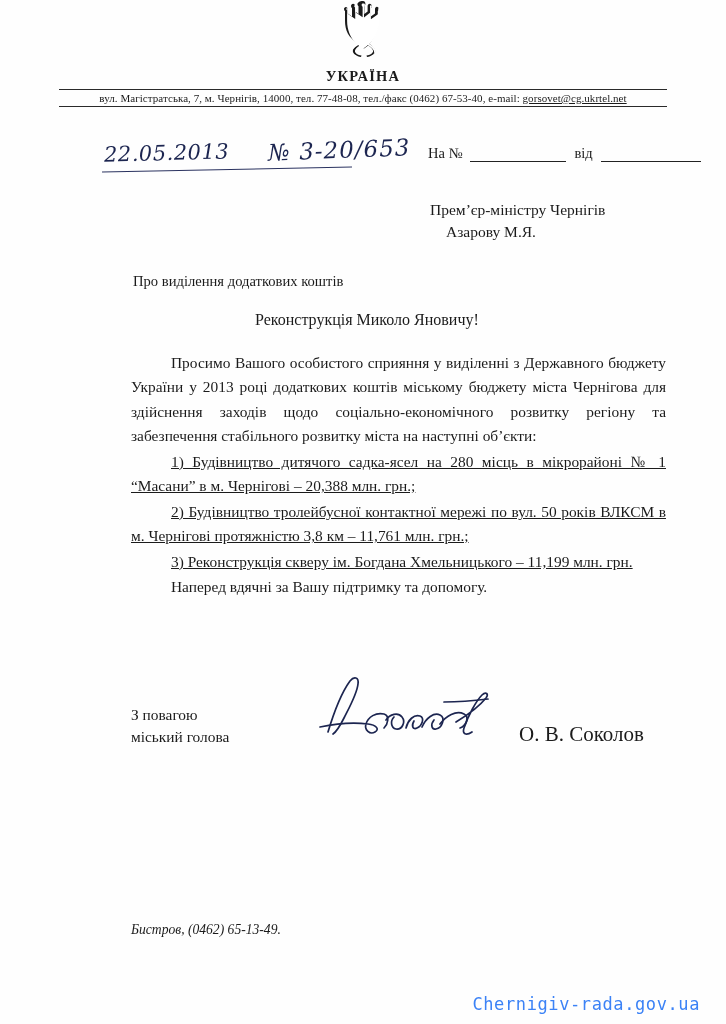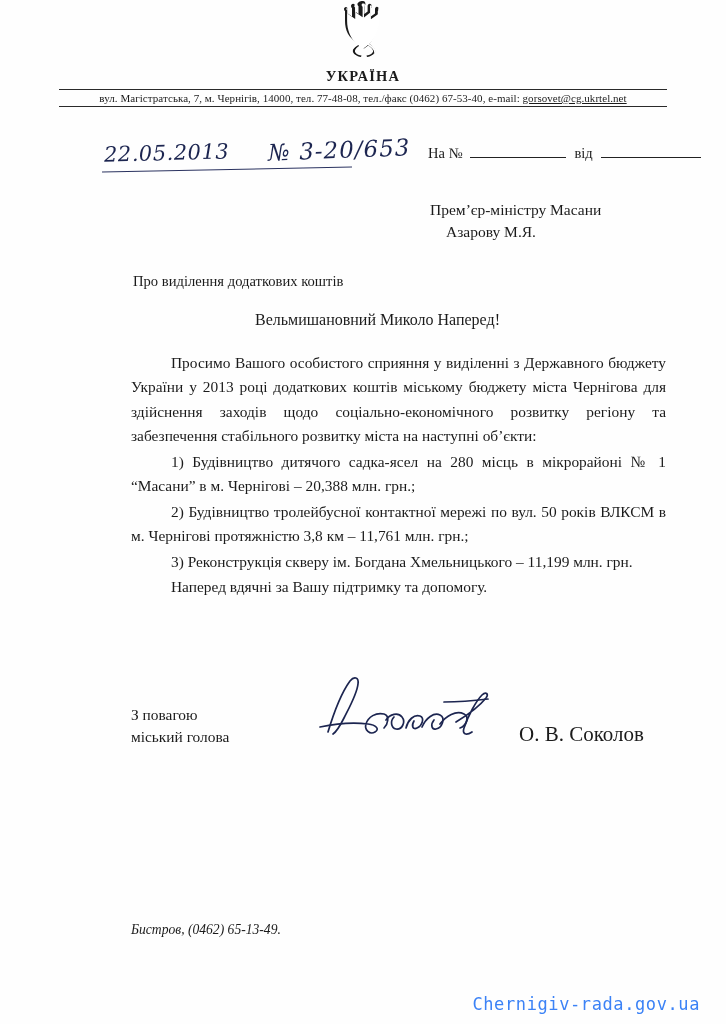--- a/index.html
+++ b/index.html
@@ -92,21 +92,21 @@
     height: 0;
     border-bottom: 1.4px solid #2b3360;
     transform: rotate(-1.2deg);
   }
   .ref-right {
     position: absolute;
     left: 428px;
     top: 12px;
     font-size: 14.5px;
     display: flex;
-    align-items: flex-start;
+    align-items: flex-end;
     gap: 8px;
   }
   .fill-line {
     display: inline-block;
     border-bottom: 1.1px solid #222;
     height: 12px;
   }
   .fill-line.w1 { width: 96px; }
   .fill-line.w2 { width: 100px; }
 
@@ -141,20 +141,21 @@
     padding: 0 60px 0 131px;
     font-size: 15.4px;
     line-height: 1.59;
     text-align: justify;
   }
   .body p {
     margin: 0 0 1px 0;
     text-indent: 40px;
   }
   .body p.item {
+    text-decoration: underline;
   }
   .thanks {
     margin-top: 22px;
   }
 
   
   .sigblock {
     position: relative;
     margin-top: 72px;
     height: 110px;
@@ -223,27 +224,27 @@
     <div class="ref-underline"></div>
     <div class="ref-right">
       <span>На №</span>
       <span class="fill-line w1"></span>
       <span>від</span>
       <span class="fill-line w2"></span>
     </div>
   </div>
 
   <div class="addressee">
-    <div>Прем’єр-міністру Масани</div>
+    <div>Прем’єр-міністру Чернігів</div>
     <div class="l2">Азарову М.Я.</div>
   </div>
 
   <div class="subject">Про виділення додаткових коштів</div>
 
-  <div class="salutation">Вельмишановний Миколо Наперед!</div>
+  <div class="salutation">Реконструкція Миколо Яновичу!</div>
 
   <div class="body">
     <p>Просимо Вашого особистого сприяння у виділенні з Державного бюджету України у 2013 році додаткових коштів міському бюджету міста Чернігова для здійснення заходів щодо соціально-економічного розвитку регіону та забезпечення стабільного розвитку міста на наступні об’єкти:</p>
     <p class="item">1) Будівництво дитячого садка-ясел на 280 місць в мікрорайоні № 1 “Масани” в м. Чернігові – 20,388 млн. грн.;</p>
     <p class="item">2) Будівництво тролейбусної контактної мережі по вул. 50 років ВЛКСМ в м. Чернігові протяжністю 3,8 км – 11,761 млн. грн.;</p>
     <p class="item">3) Реконструкція скверу ім. Богдана Хмельницького – 11,199 млн. грн.</p>
     <p class="thanks">Наперед вдячні за Вашу підтримку та допомогу.</p>
   </div>
 
   <div class="sigblock">

